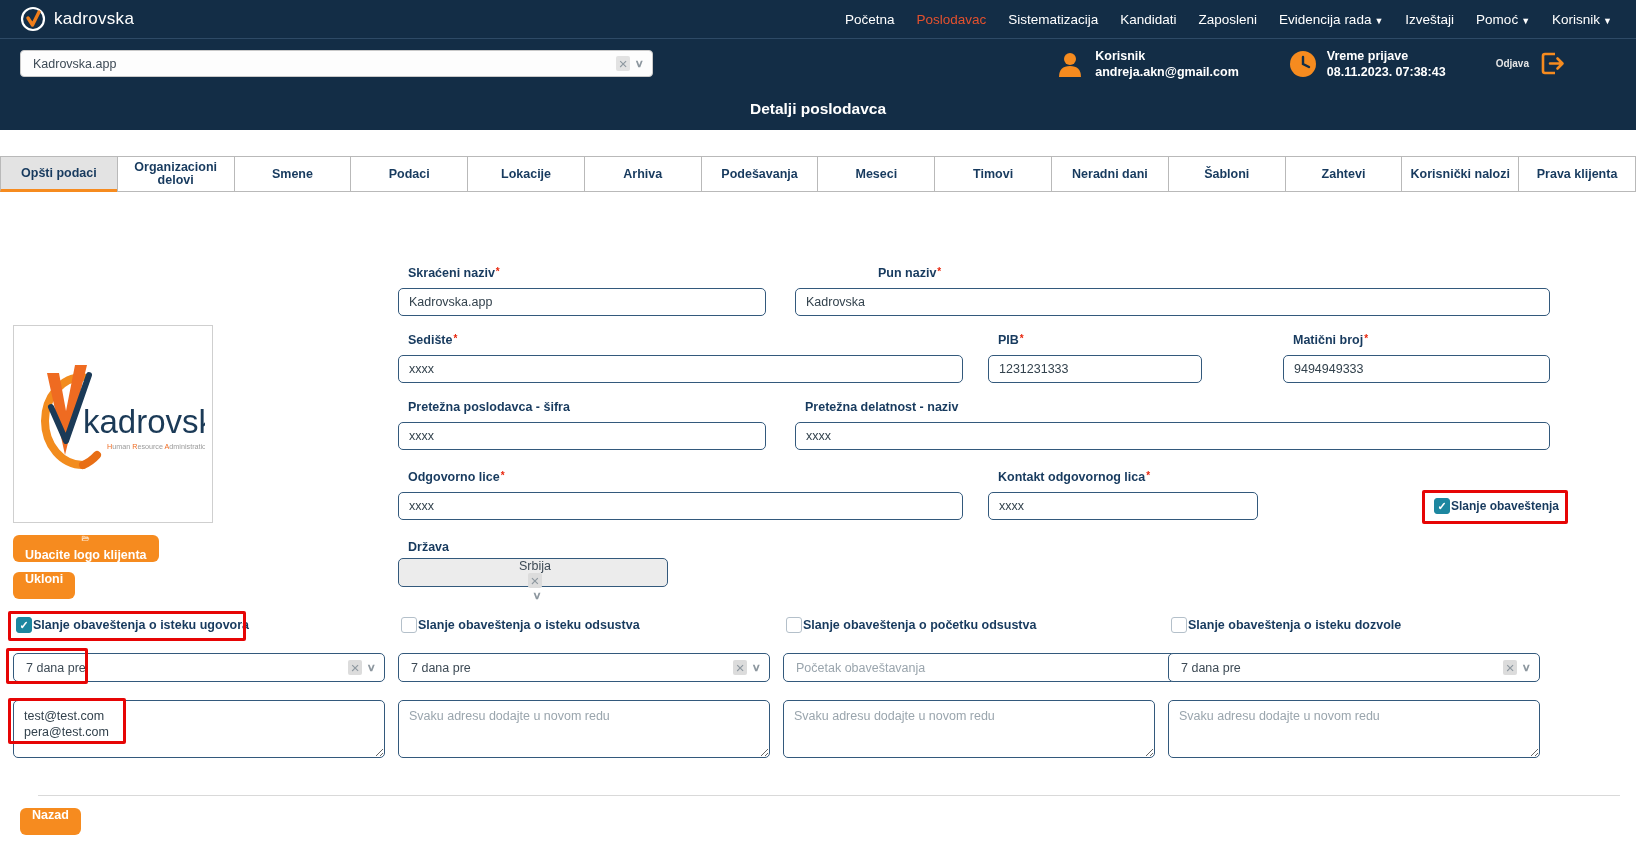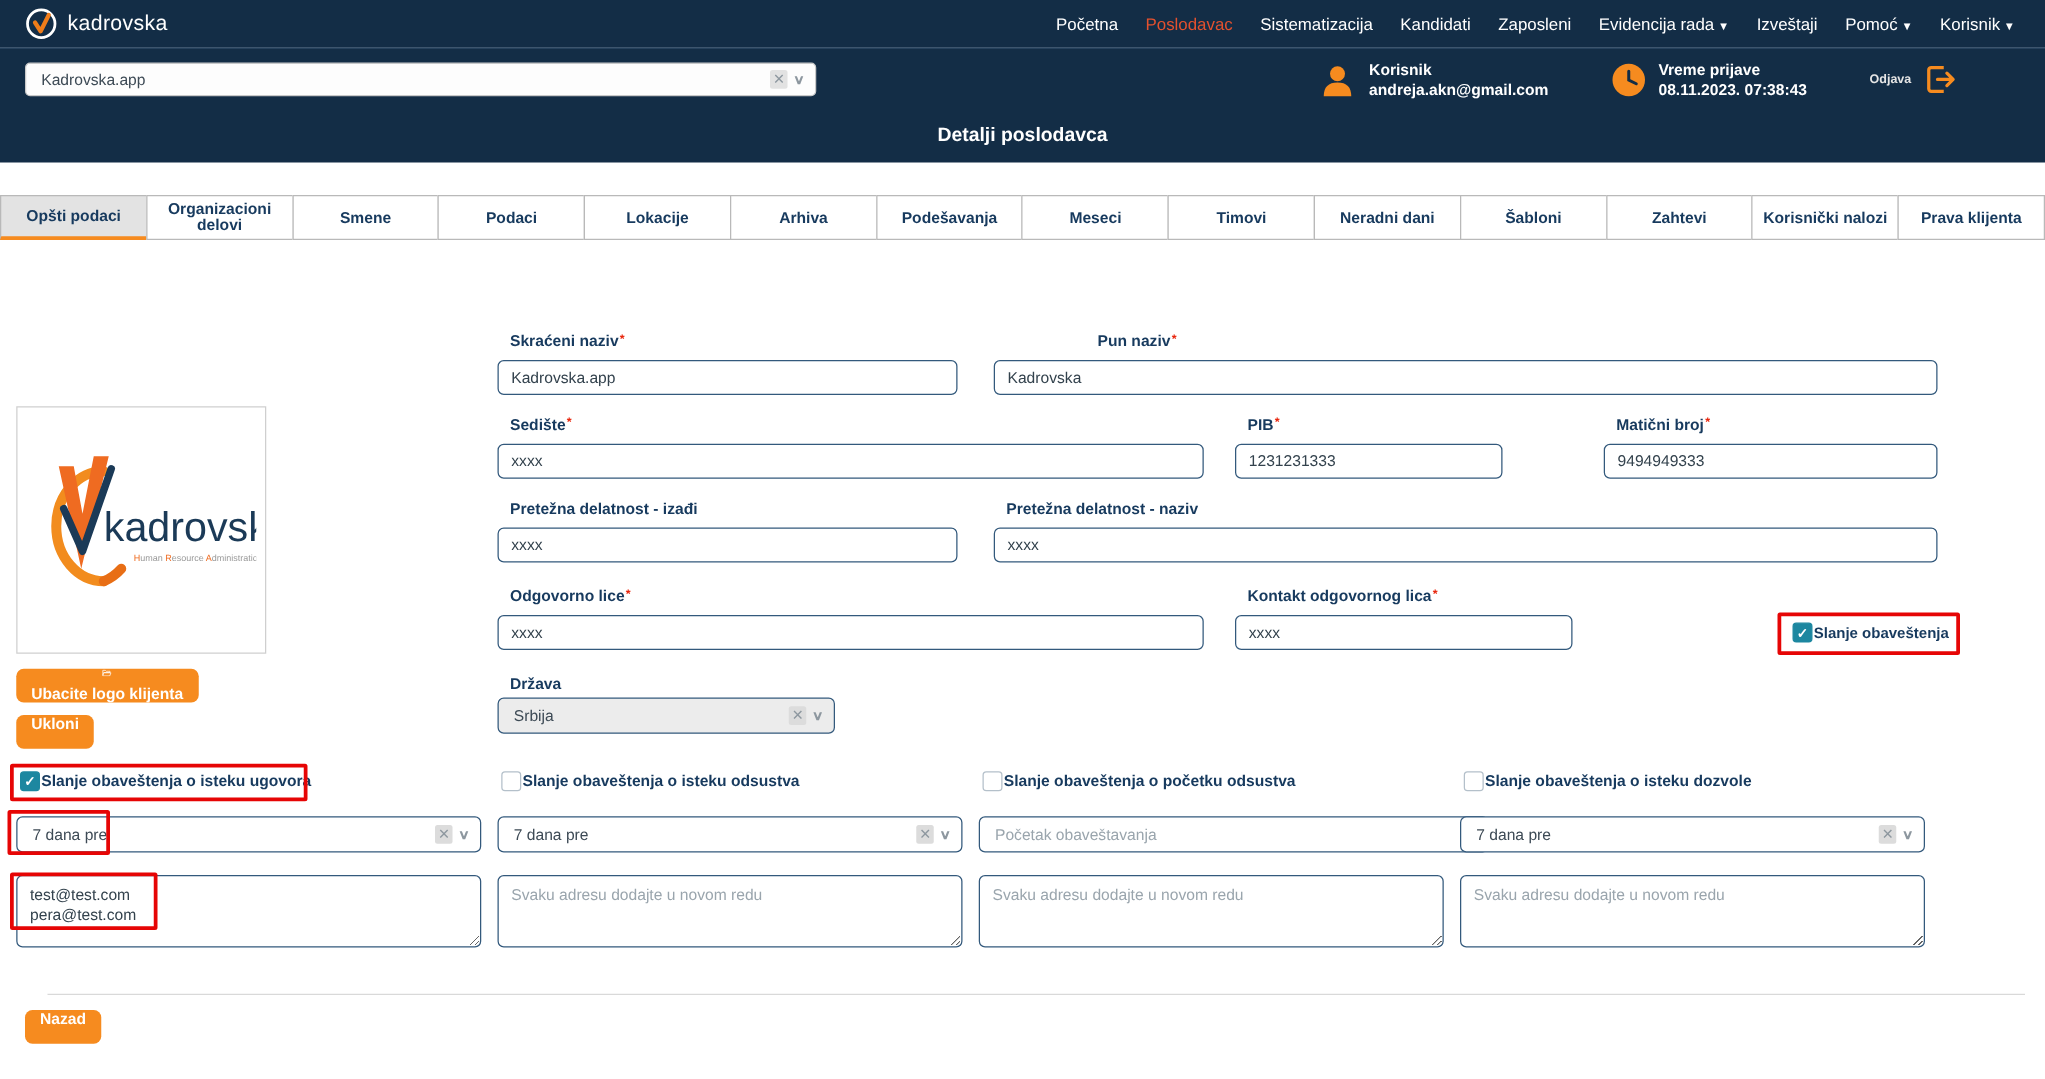--- a/index.html
+++ b/index.html
@@ -38,21 +38,21 @@
 
   
   .content { position:relative; width:1636px; height:671px; }
   .abs { position:absolute; }
   .flabel { font-size:12.5px; font-weight:bold; color:#173a5e; white-space:nowrap; }
   .req { color:#e8250c; font-size:10px; vertical-align:top; margin-left:1px; }
   .tinput { height:28px; border:1px solid #33597c; border-radius:5px; padding:0 10px; font-size:12.5px; color:#33424d; font-family:"Liberation Sans",sans-serif; background:#fff; width:100%; }
   .fakeselect { height:29px; border:1px solid #33597c; border-radius:5px; background:#fff; display:flex; align-items:center; padding:0 8px 0 12px; cursor:pointer; }
   .fakeselect .val { flex:1; font-size:12.5px; color:#3d4a55; }
   .fakeselect .val.placeholder { color:#9aa5ad; }
-  .fakeselect.gray { background:#ececec; }
+  .fakeselect.gray { background:#ececec;flex-direction:column; }
   .fakeselect .sel-x { background:#dcdcdc; }
   .ta { width:372px; height:58px; border:1px solid #33597c; border-radius:5px; padding:7px 10px; font-size:12.5px; color:#33424d; font-family:"Liberation Sans",sans-serif; resize:both; line-height:16px; }
   .ta::placeholder { color:#9aa5ad; }
   .tinput::placeholder { color:#9aa5ad; }
 
   .cbrow { display:flex; align-items:center; gap:1px; }
   .cb { width:16px; height:16px; border-radius:3px; border:1px solid #b4c0ca; background:#fff; display:flex; align-items:center; justify-content:center; cursor:pointer; flex:none; }
   .cb.checked { background:#1d87a0; border-color:#1d87a0; }
   .cb.checked::after { content:"✓"; color:#fff; font-size:11px; font-weight:bold; }
   .cblabel { font-size:12.5px; font-weight:bold; color:#173a5e; white-space:nowrap; }
@@ -178,21 +178,21 @@
     <label class="abs flabel" style="left:846px; top:74px;margin-left:32px;"><span>Pun naziv</span><span class="req">*</span></label>
     <input class="abs tinput" style="left: 795px; top: 96px; width: 755px;" value="Kadrovska">
 
     <label class="abs flabel" style="left:408px; top:141px;"><span>Sedište</span><span class="req">*</span></label>
     <input class="abs tinput" style="left: 398px; top: 163px; width: 565px;" value="xxxx">
     <label class="abs flabel" style="left:998px; top:141px;"><span>PIB</span><span class="req">*</span></label>
     <input class="abs tinput" style="left: 988px; top: 163px; width: 214px;" value="1231231333">
     <label class="abs flabel" style="left:1293px; top:141px;"><span>Matični broj</span><span class="req">*</span></label>
     <input class="abs tinput" style="left: 1283px; top: 163px; width: 267px;" value="9494949333">
 
-    <label class="abs flabel" style="left:408px; top:208px;">Pretežna delatnost - izađi</label>
+    <label class="abs flabel" style="left:408px; top:208px;">Pretežna poslodavca - šifra</label>
     <input class="abs tinput" style="left: 398px; top: 230px; width: 368px;" value="xxxx">
     <label class="abs flabel" style="left:805px; top:208px;">Pretežna delatnost - naziv</label>
     <input class="abs tinput" style="left: 795px; top: 230px; width: 755px;" value="xxxx">
 
     <label class="abs flabel" style="left:408px; top:278px;"><span>Odgovorno lice</span><span class="req">*</span></label>
     <input class="abs tinput" style="left: 398px; top: 300px; width: 565px;" value="xxxx">
     <label class="abs flabel" style="left:998px; top:278px;"><span>Kontakt odgovornog lica</span><span class="req">*</span></label>
     <input class="abs tinput" style="left: 988px; top: 300px; width: 270px;" value="xxxx">
 
     <div class="abs cbrow" style="left:1434px; top:306px;">

